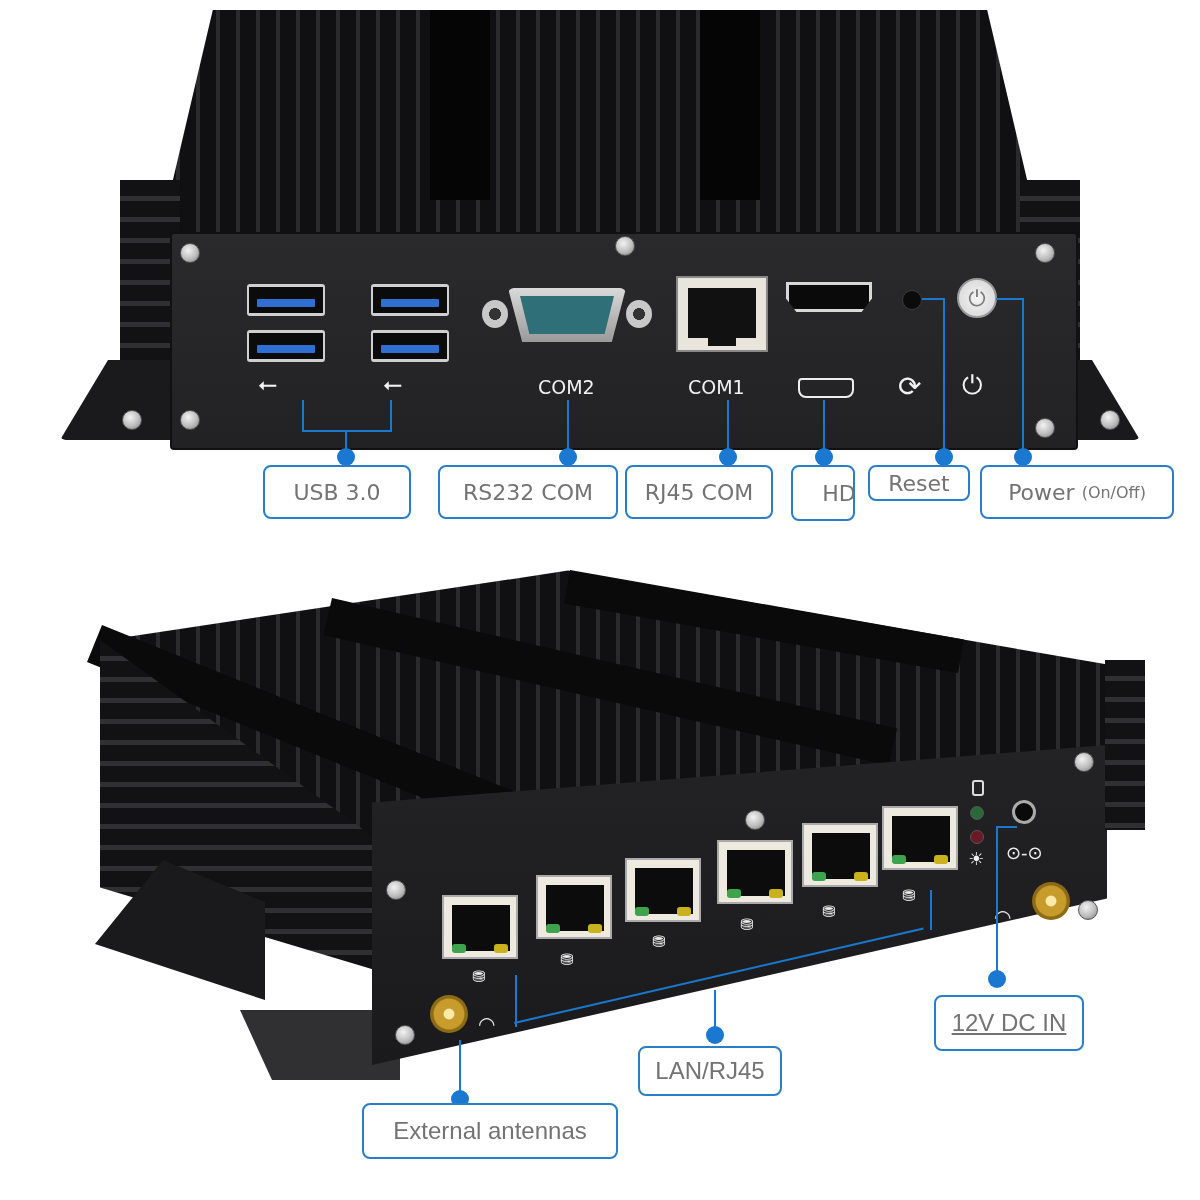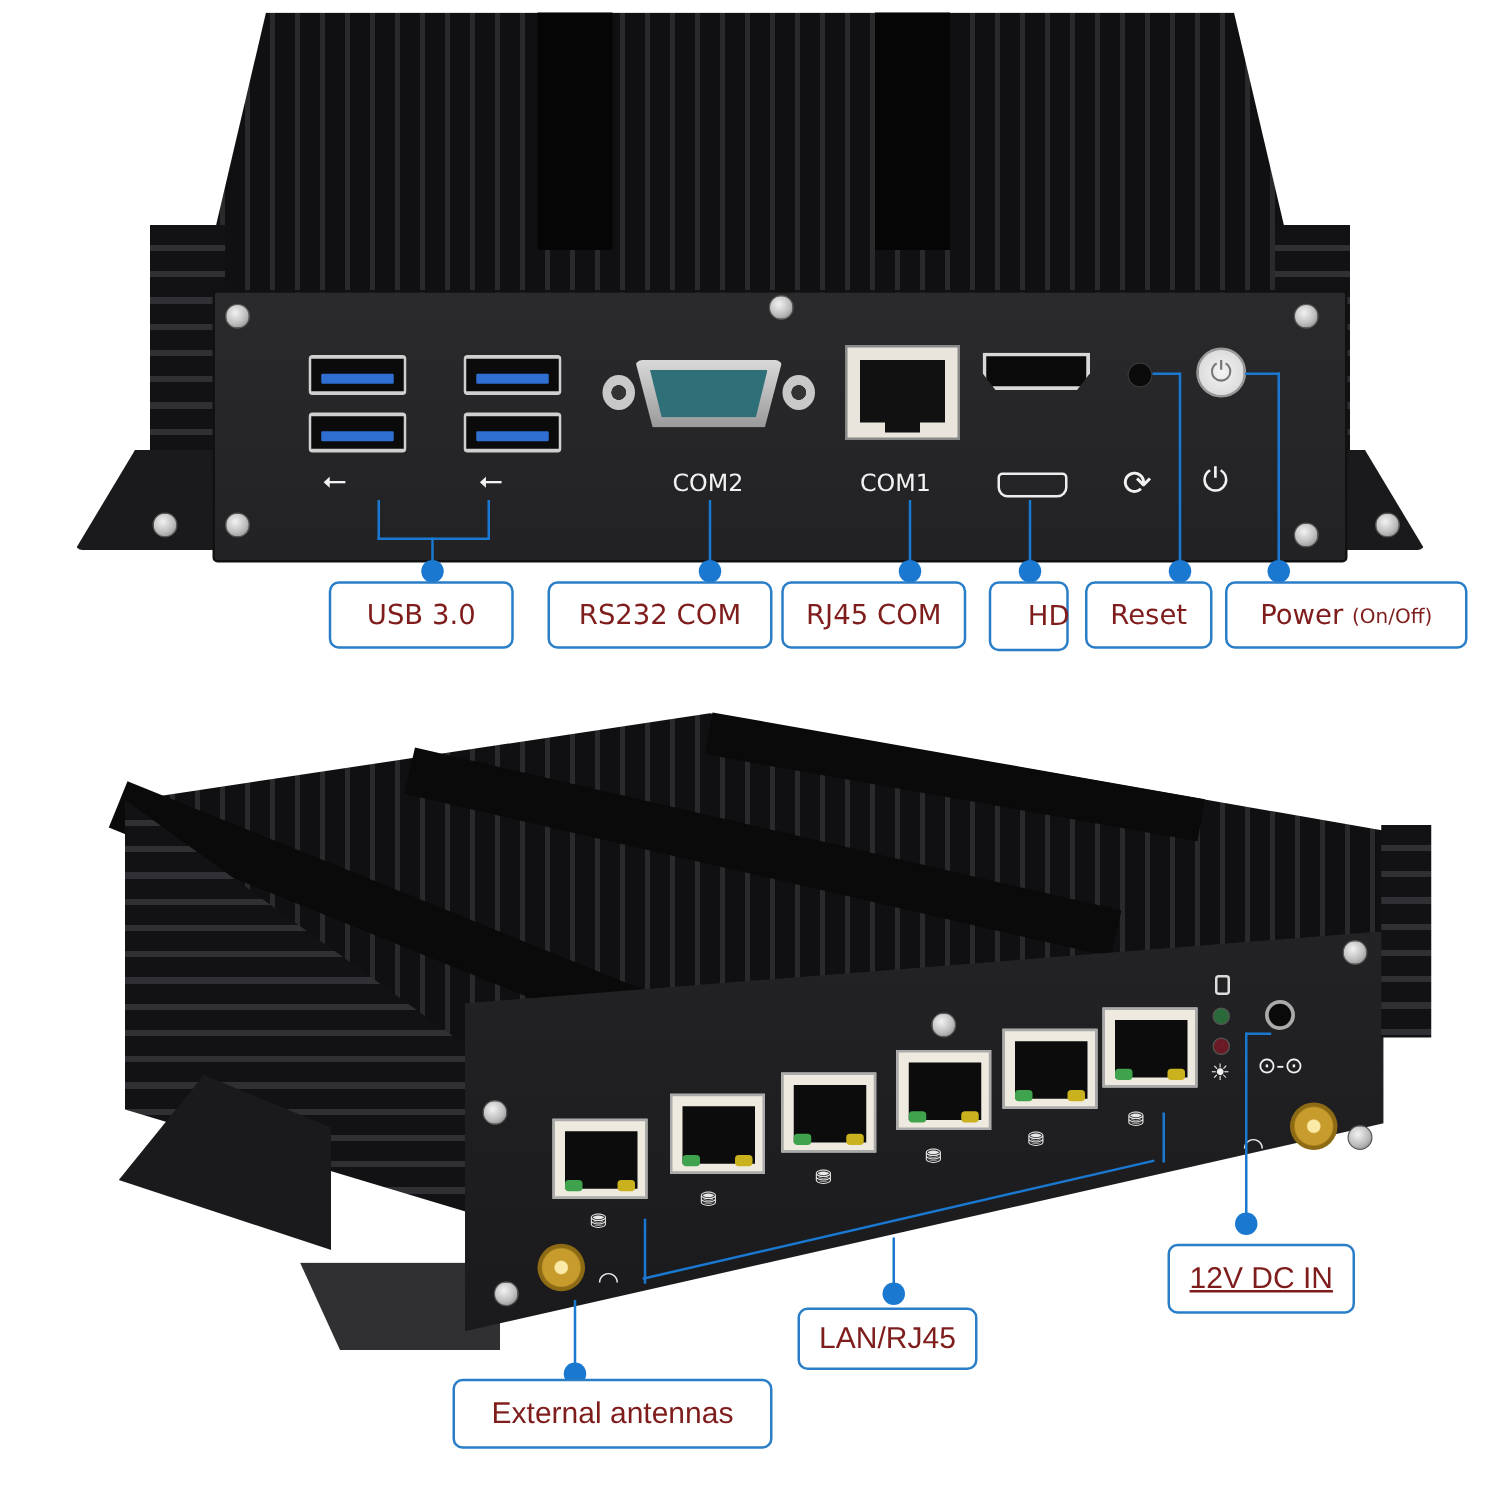--- a/index.html
+++ b/index.html
@@ -83,21 +83,21 @@
   }
   .icon-white { color: #f2f2f2; font-size: 24px; }
 
   
   .line { position: absolute; background: #1a78d0; }
   .dot {
     position: absolute; width: 18px; height: 18px; border-radius: 50%; background: #1a78d0;
   }
   .callout {
     position: absolute; background: #fff; border: 2px solid #2a7ec8; border-radius: 8px;
-    color: #7f1d1d; font-size: 22px; display: flex; align-items: center; justify-content: center;
+    color: #737373; font-size: 22px; display: flex; align-items: center; justify-content: center;
     font-family: "DejaVu Sans", sans-serif; white-space: nowrap;
   }
   .callout .small { font-size: 16px; }
   .callout-cond {
     font-family: "Liberation Sans Narrow", "Liberation Sans", sans-serif; font-size: 24px;
   }
 
   
   .bot-panel {
     background: linear-gradient(180deg, #232325, #1a1a1c);
@@ -202,21 +202,21 @@
   </div>
 <div class="callout" style="left:438px; top:465px; width:180px; height:54px;">
     <span>RS232 COM</span>
   </div>
 <div class="callout" style="left:625px; top:465px; width:148px; height:54px;">
     <span>RJ45 COM</span>
   </div>
 <div class="callout" style="left:791px; top:465px; width:64px; height:56px;padding-left:32px;">
     <span>HD</span>
   </div>
-<div class="callout" style="left:868px; top:465px; width:102px; height:54px;align-items:center;">
+<div class="callout" style="left:868px; top:465px; width:102px; height:36px;align-items:center;">
     <span>Reset</span>
   </div>
 <div class="callout" style="left:980px; top:465px; width:194px; height:54px;"><span>Power</span>&nbsp;<span class="small">(On/Off)</span></div>
 
 <div class="abs fins" style="left:100px; top:545px; width:1040px; height:320px; clip-path: polygon(0 30%, 45% 8%, 98% 38%, 98% 70%, 40% 100%, 0 75%);"></div>
 <div class="abs" style="left:102px; top:625px; width:540px; height:40px; background:#0a0a0b; transform: rotate(22deg); transform-origin: left top;"></div>
 <div class="abs" style="left:332px; top:598px; width:580px; height:38px; background:#0a0a0b; transform: rotate(13deg); transform-origin: left top;"></div>
 <div class="abs" style="left:570px; top:570px; width:400px; height:34px; background:#0a0a0b; transform: rotate(10deg); transform-origin: left top;"></div>
 
 <div class="abs side-fins" style="left:100px; top:640px; width:275px; height:330px; clip-path: polygon(0 0, 100% 60%, 100% 100%, 0 75%);"></div>

